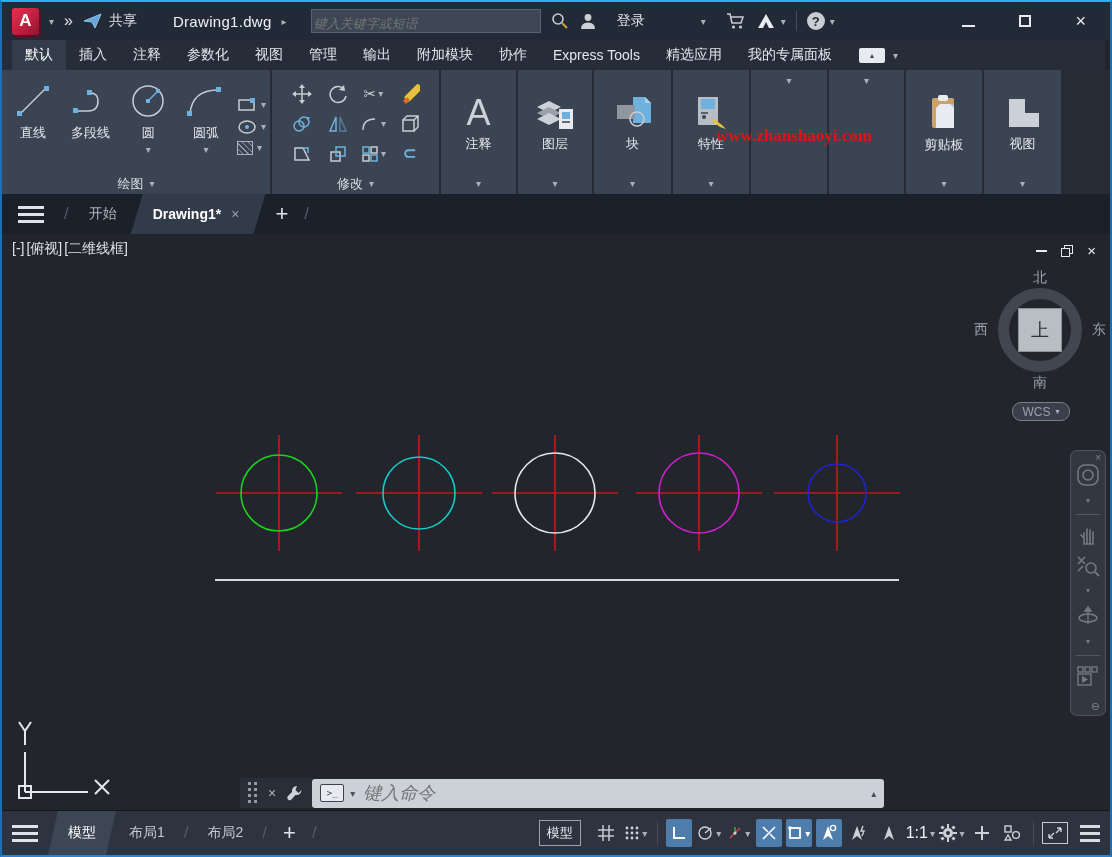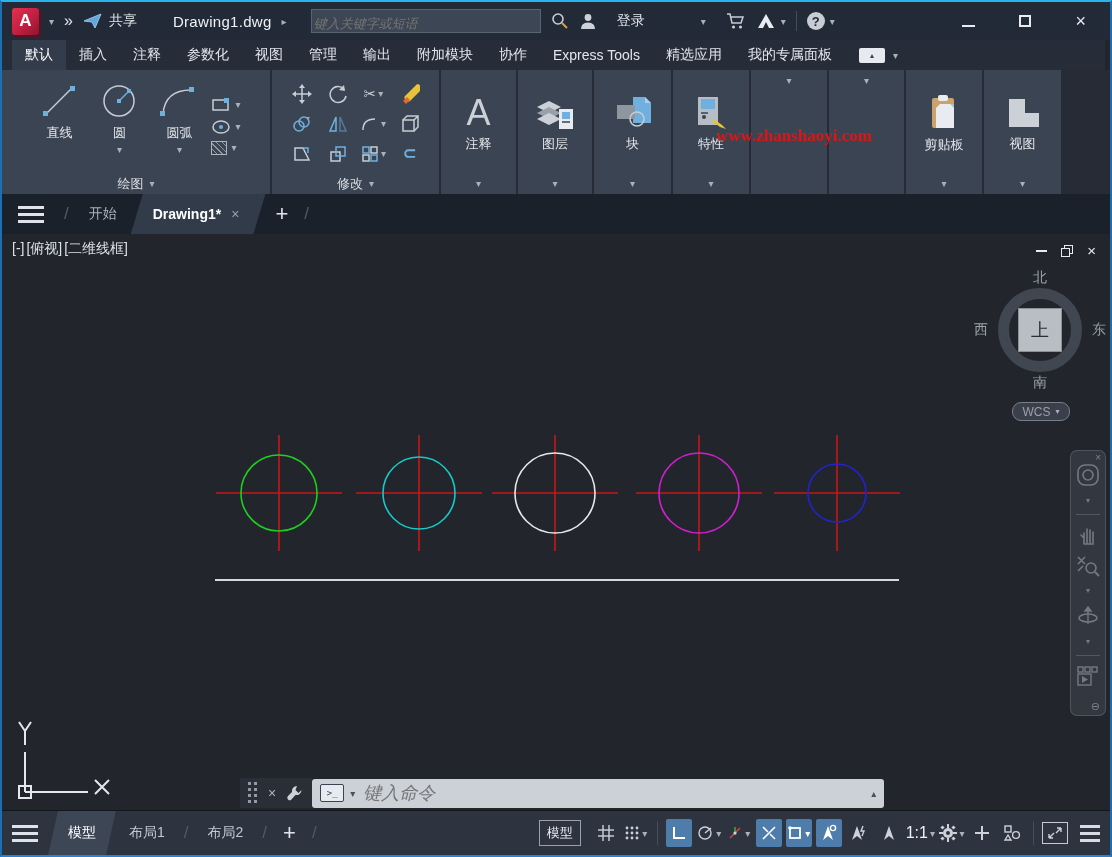--- a/index.html
+++ b/index.html
@@ -181,20 +181,30 @@
               <svg width="36" height="36" viewBox="0 0 36 36">
                 <line x1="5" y1="31" x2="31" y2="5" class="ln"></line>
                 <rect x="2" y="28" width="5" height="5" fill="#6fb0df"></rect>
                 <rect x="29" y="3" width="5" height="5" fill="#6fb0df"></rect>
               </svg>
             </span>
           <span>直线</span>
         </div>
         <div class="bigtool">
           <span class="glyph">
+              <svg width="38" height="36" viewBox="0 0 38 36">
+                <path d="M4 28 H16 Q26 28 26 18 Q26 10 18 10" class="ln"></path>
+                <rect x="1" y="25" width="5" height="5" fill="#6fb0df"></rect>
+                <rect x="15" y="7" width="5" height="5" fill="#6fb0df"></rect>
+              </svg>
+            </span>
+          <span>多段线</span>
+        </div>
+        <div class="bigtool">
+          <span class="glyph">
               <svg width="40" height="40" viewBox="0 0 40 40">
                 <circle cx="20" cy="20" r="15" class="ln"></circle>
                 <line x1="20" y1="20" x2="30" y2="10" class="bl"></line>
                 <rect x="18" y="18" width="4" height="4" fill="#6fb0df"></rect>
                 <rect x="28" y="8" width="4" height="4" fill="#6fb0df"></rect>
               </svg>
             </span>
           <span>圆</span>
           <span class="caret">▾</span>
         </div>

